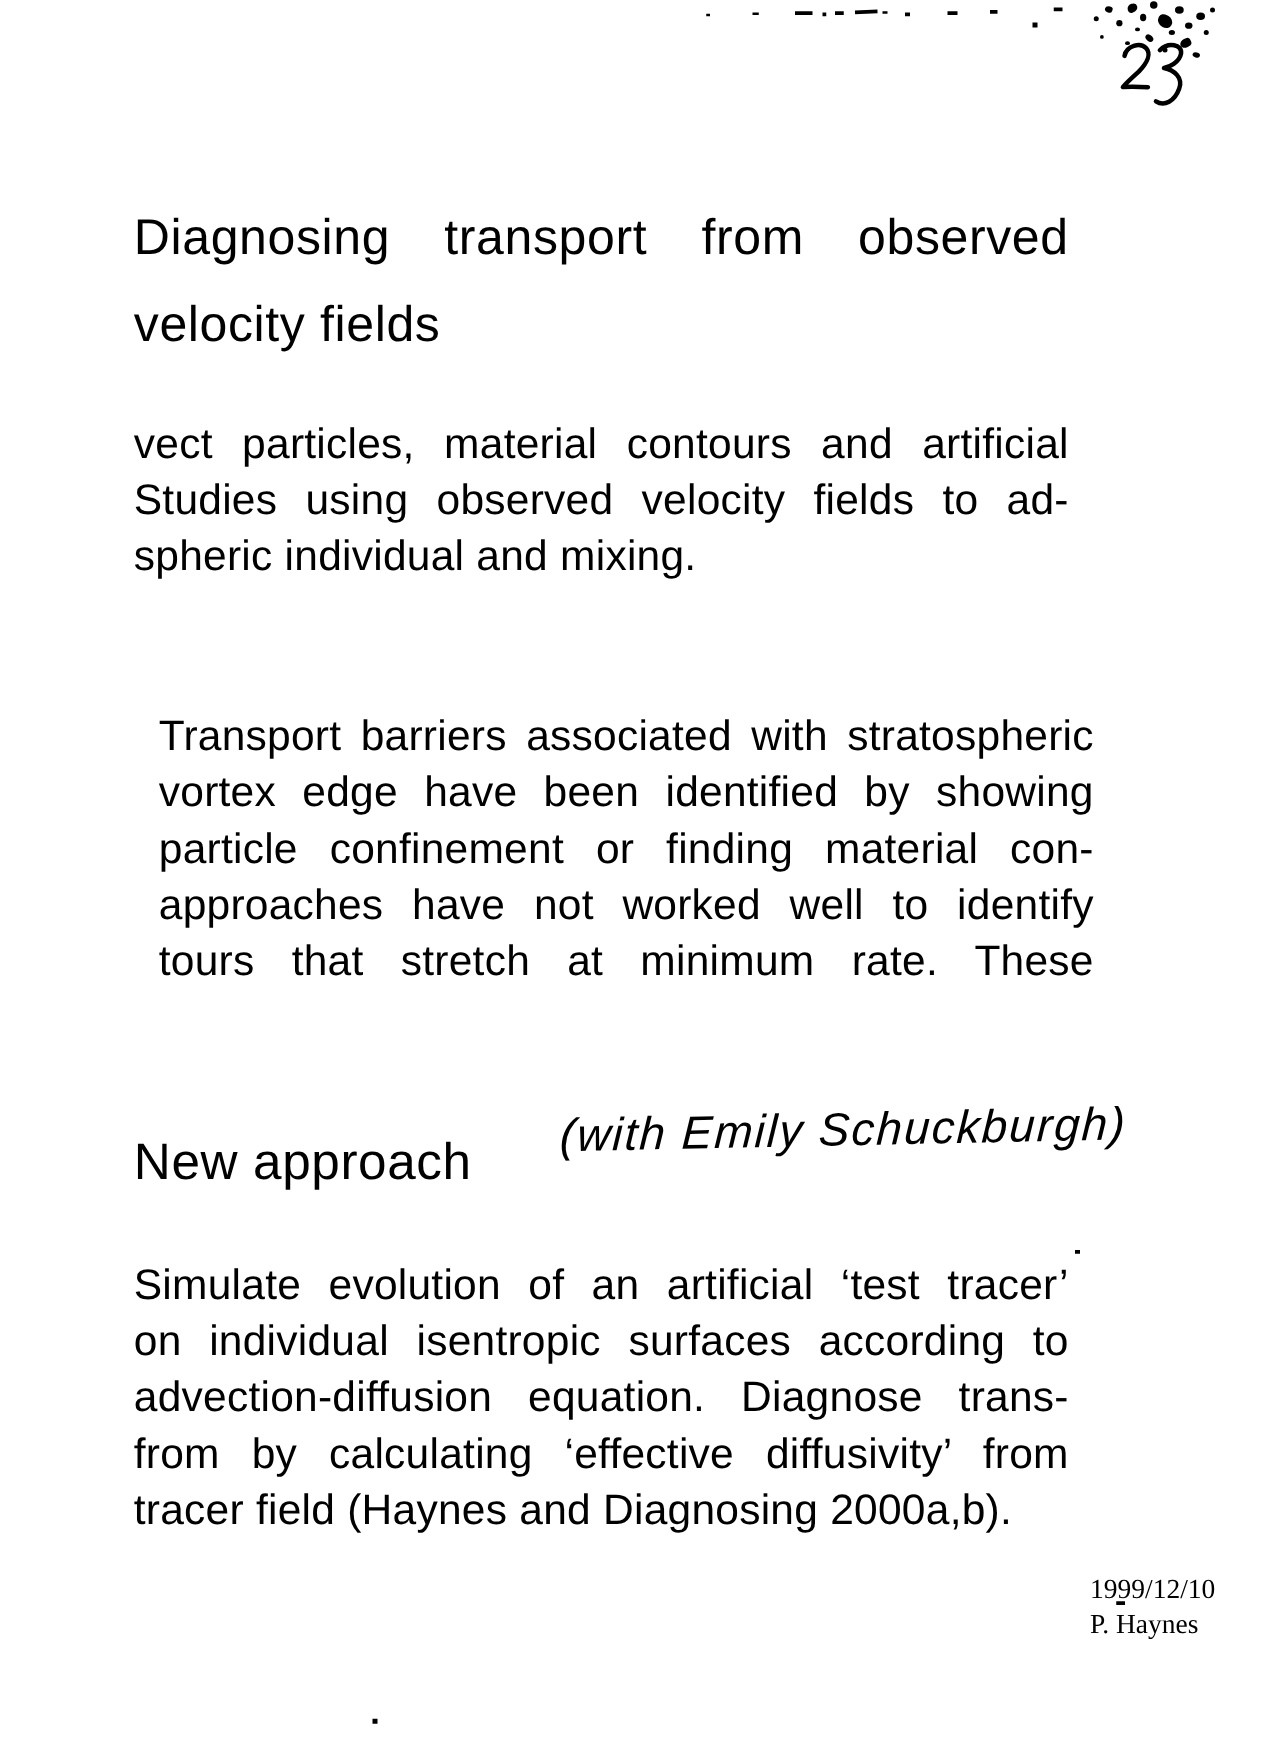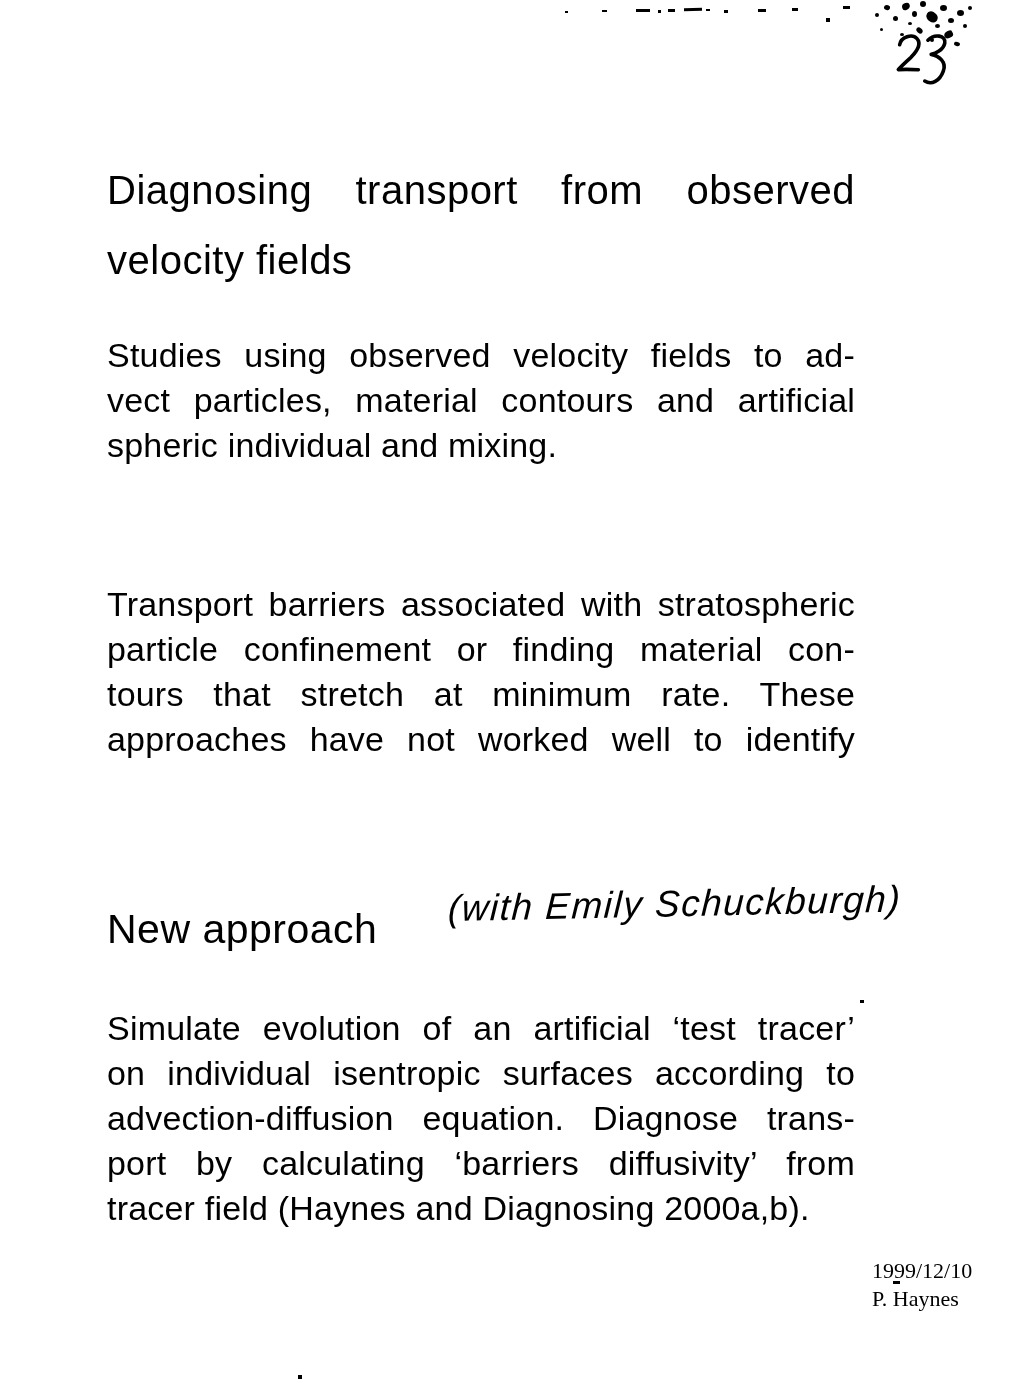--- a/index.html
+++ b/index.html
@@ -15,21 +15,21 @@
 
   
   .title-block { left: 107px; top: 155px; width: 748px; }
   .title-line { font-size: 40px; line-height: 70px; font-weight: 400; letter-spacing: 0.5px; }
   .jl { text-align: justify; text-align-last: justify; }
   .jl-end { text-align: left; text-align-last: left; }
 
   .para { width: 748px; left: 107px; }
   .para .tl { font-size: 34px; line-height: 45px; letter-spacing: 0.2px; }
   #para1 { top: 333px; }
-  #para2 { top: 582px; }
+  #para2 { top: 567px; margin-left: 20px; }
   #para3 { top: 1006px; }
 
   .h2-block { left: 107px; top: 907px; }
   .h2-text { font-size: 41px; line-height: 45px; letter-spacing: 0.5px; }
 
   .handwriting {
     left: 448px; top: 888px;
     font-size: 37px;
     font-style: italic;
     letter-spacing: 1.5px;
@@ -94,42 +94,43 @@
     <path d="M34,10 C40,3 52,4 51,12 C50,19 42,23 38,24 C46,25 54,31 51,40 C48,50 40,55 33,51"></path>
   </g>
 </svg>
 
 <div class="abs title-block">
   <div class="title-line jl">Diagnosing transport from observed</div>
   <div class="title-line jl-end">velocity fields</div>
 </div>
 
 <div class="abs para" id="para1">
+  <div class="tl jl">vect particles, material contours and artificial</div>
   <div class="tl jl">Studies using observed velocity fields to ad-</div>
-  <div class="tl jl">vect particles, material contours and artificial</div>
   <div class="tl jl-end">spheric individual and mixing.</div>
 </div>
 
 <div class="abs para" id="para2">
   <div class="tl jl">Transport barriers associated with stratospheric</div>
+  <div class="tl jl">vortex edge have been identified by showing</div>
   <div class="tl jl">particle confinement or finding material con-</div>
+  <div class="tl jl">approaches have not worked well to identify</div>
   <div class="tl jl">tours that stretch at minimum rate.  These</div>
-  <div class="tl jl">approaches have not worked well to identify</div>
 </div>
 
 <div class="abs h2-block">
   <div class="h2-text">New approach</div>
 </div>
 <div class="abs handwriting">(with Emily Schuckburgh)</div>
 
 <div class="abs para" id="para3">
   <div class="tl jl">Simulate evolution of an artificial ‘test tracer’</div>
   <div class="tl jl">on individual isentropic surfaces according to</div>
   <div class="tl jl">advection-diffusion equation.  Diagnose trans-</div>
-  <div class="tl jl">port by calculating ‘barriers diffusivity’ from</div>
+  <div class="tl jl">from by calculating ‘effective diffusivity’ from</div>
   <div class="tl jl-end">tracer field (Haynes and Diagnosing 2000a,b).</div>
 </div>
 
 <div class="abs footer-block">
   <div>1999/12/10</div>
   <div>P. Haynes</div>
 </div>
 
 <div class="speck" style="left:860px;top:1000px;width:4px;height:3px;"></div>
 <div class="speck" style="left:893px;top:1281px;width:7px;height:3px;"></div>

